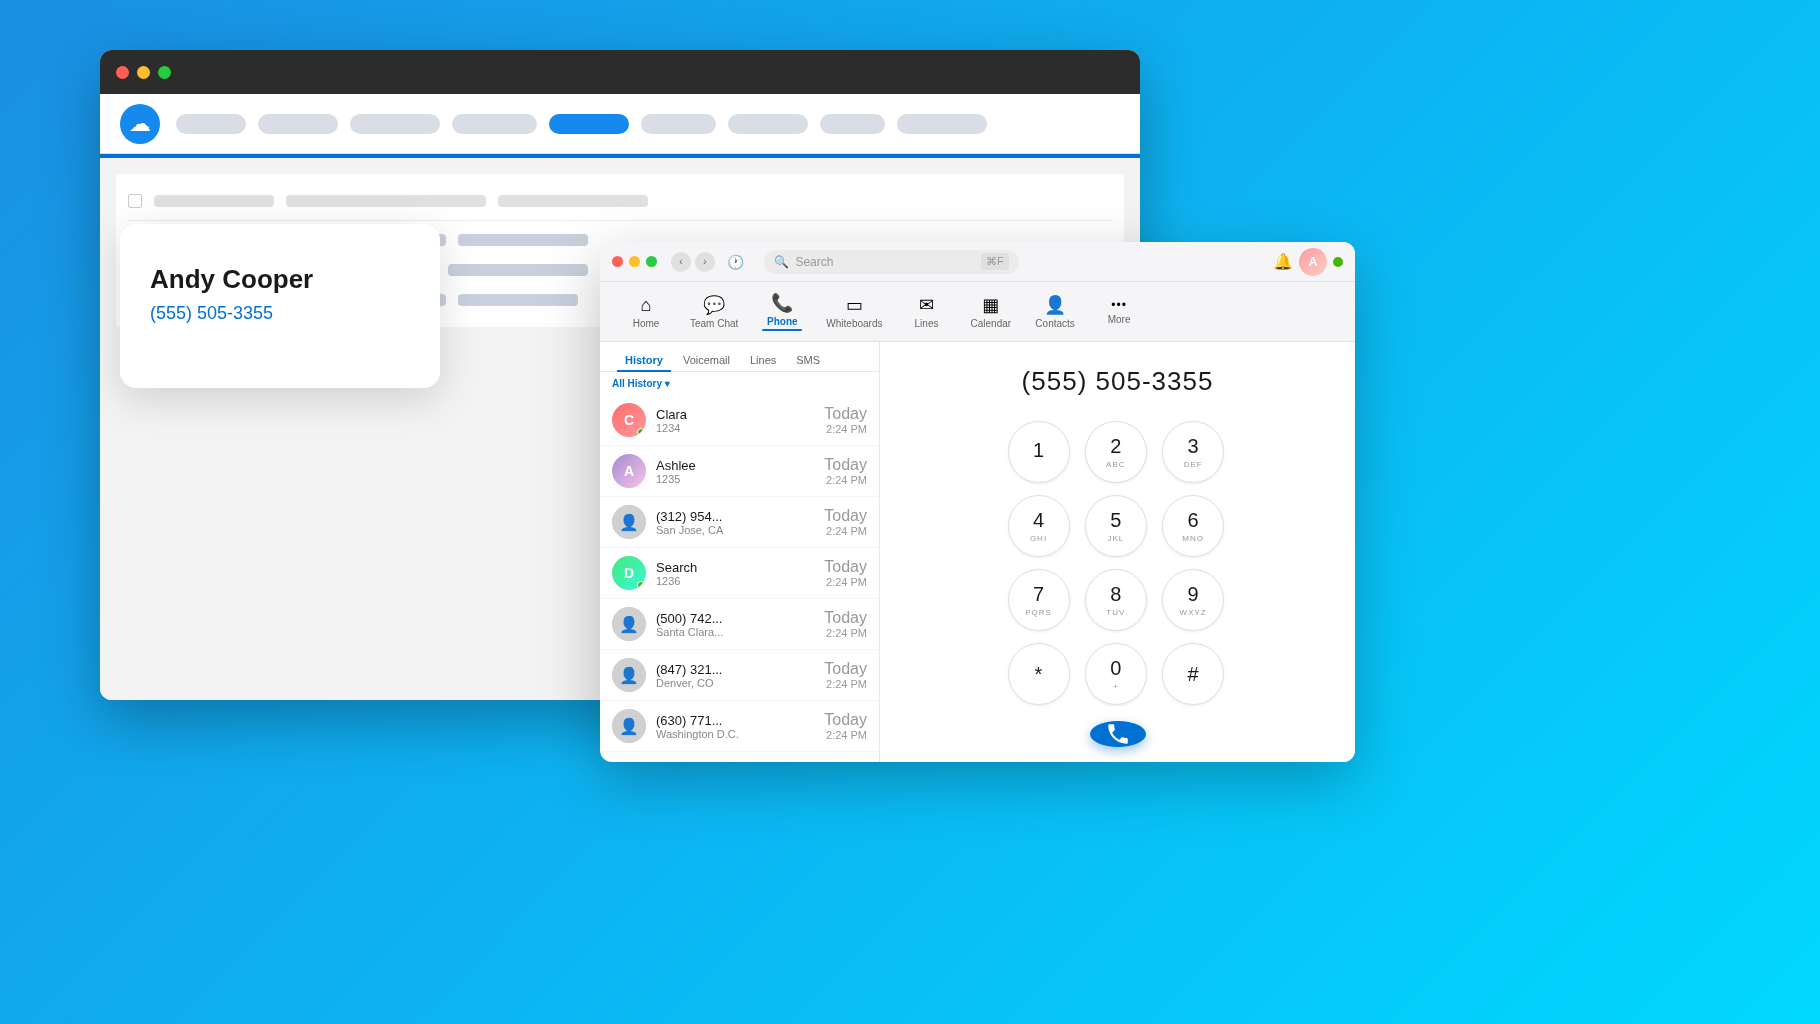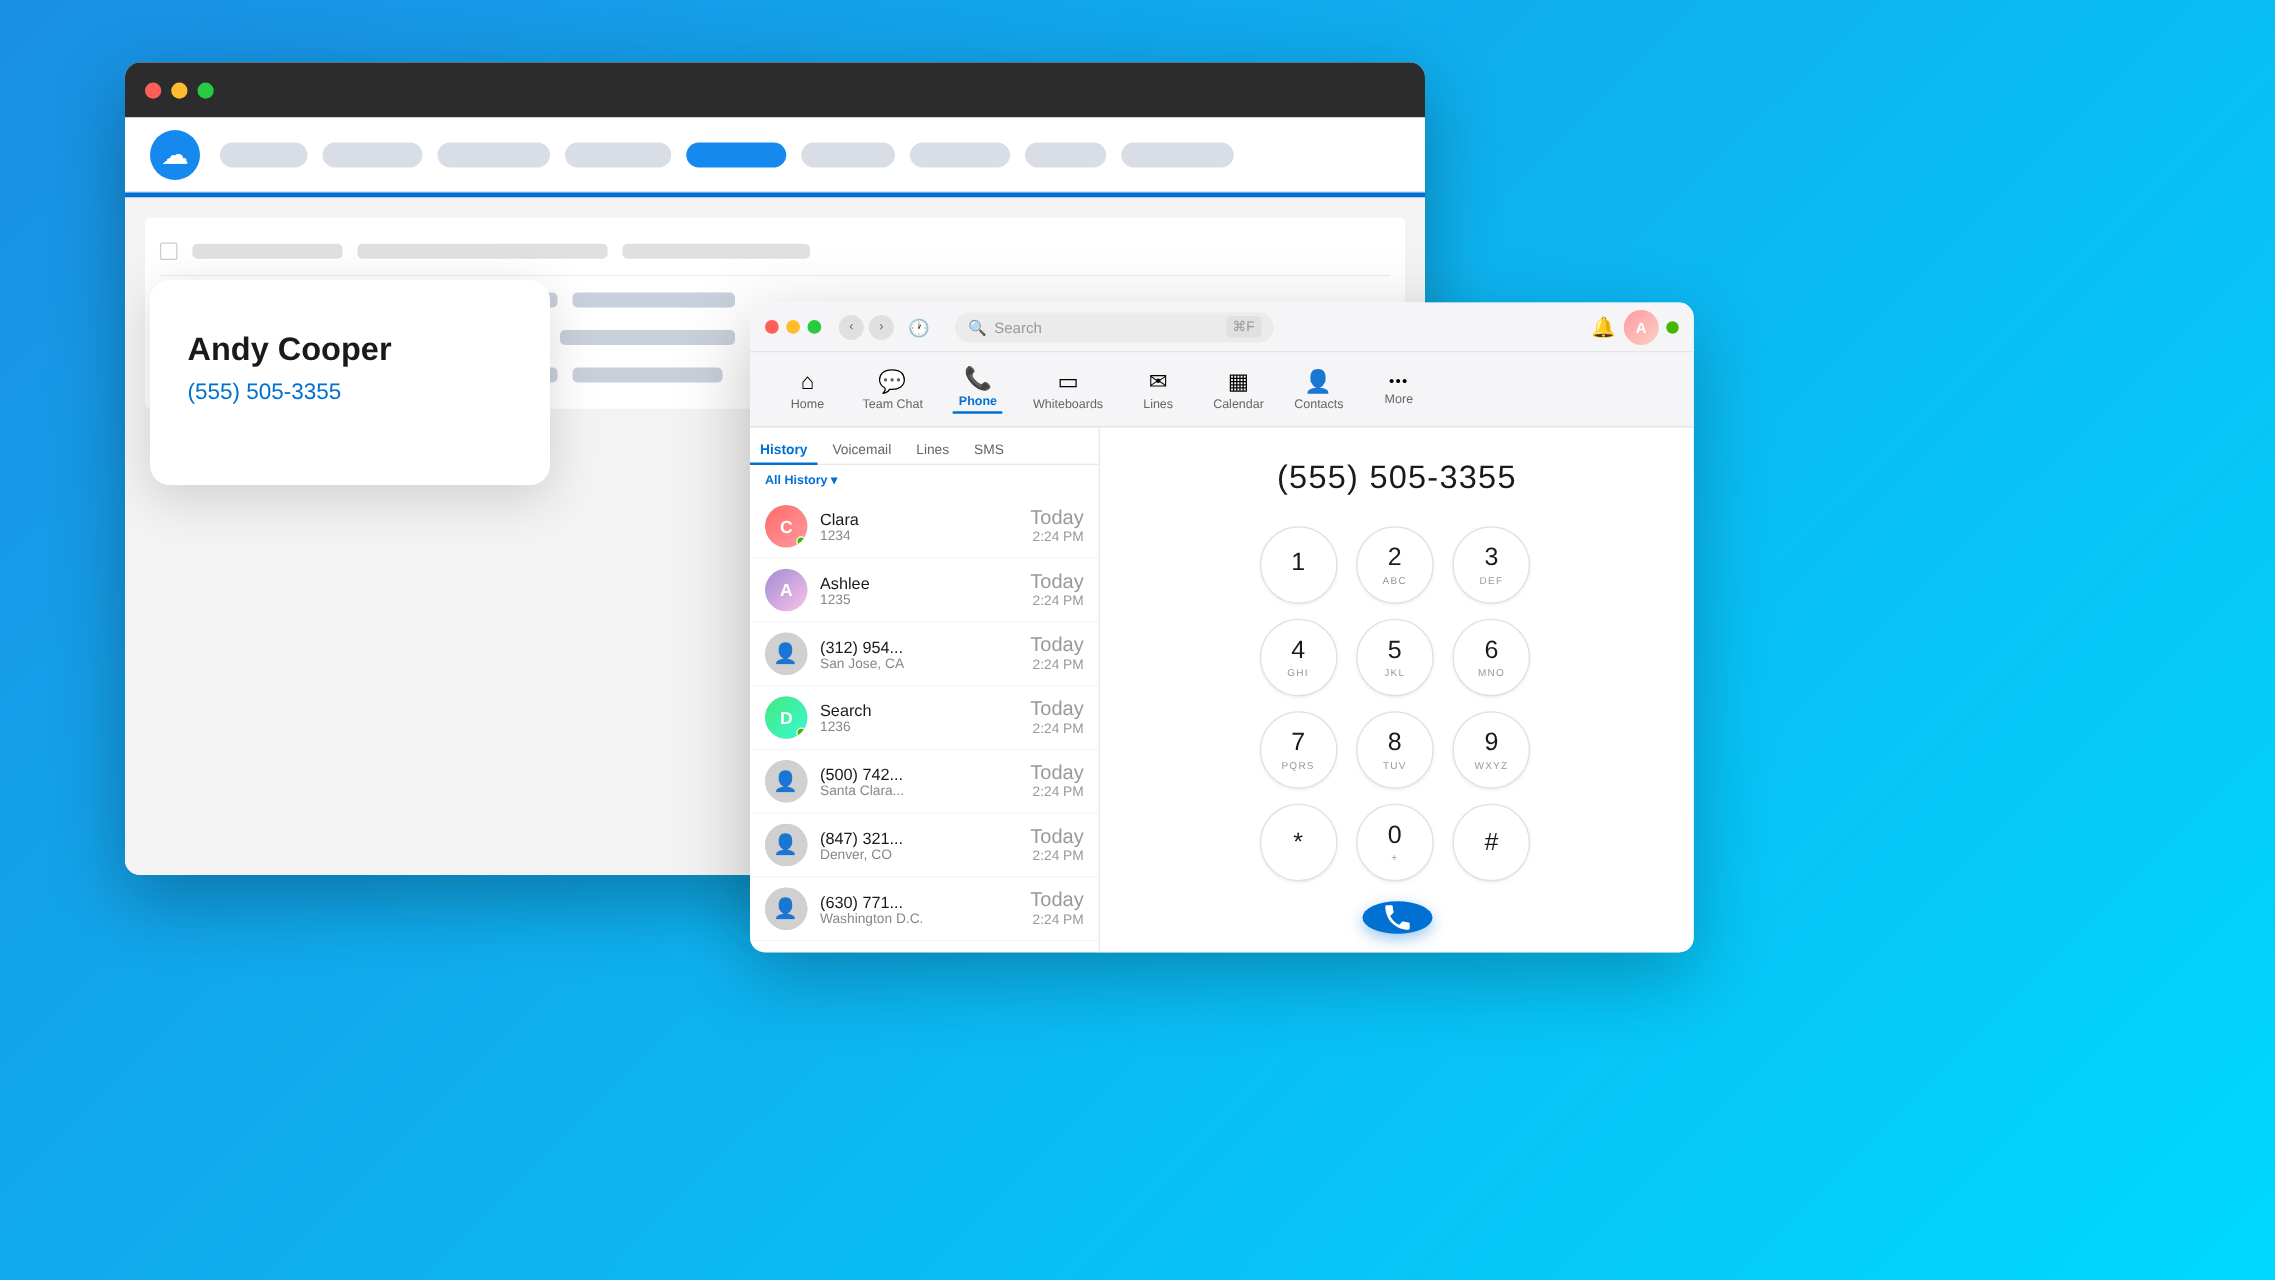--- a/index.html
+++ b/index.html
@@ -297,21 +297,21 @@
     .history-panel {
       width: 280px;
       border-right: 1px solid #e8e8e8;
       display: flex;
       flex-direction: column;
       overflow: hidden;
     }
 
     .history-tabs {
       display: flex;
-      padding: 8px 0 0;
+      padding: 8px 17px 0;
       gap: 4px;
       border-bottom: 1px solid #e8e8e8;
       flex-shrink: 0;
       text-align: right;
     }
 
     .history-tab {
       font-size: 11px;
       padding: 4px 8px;
       color: #666;

